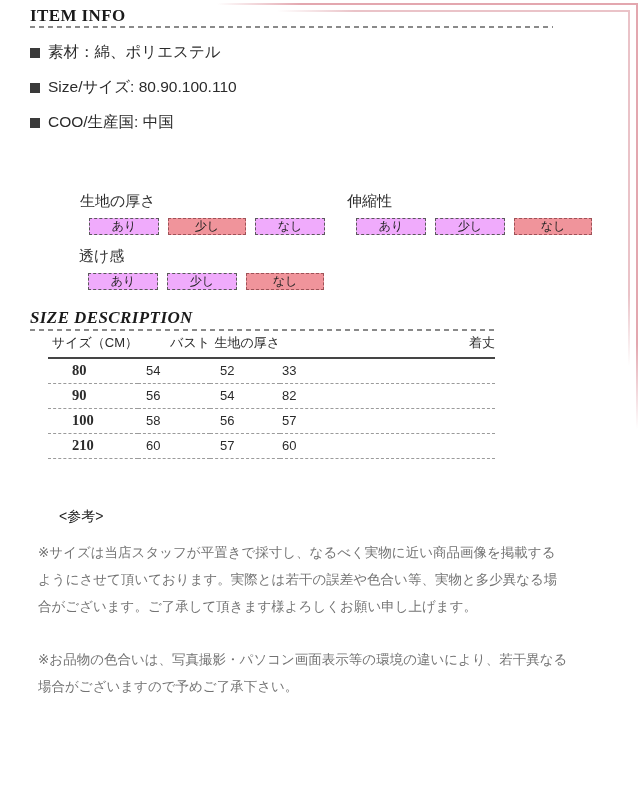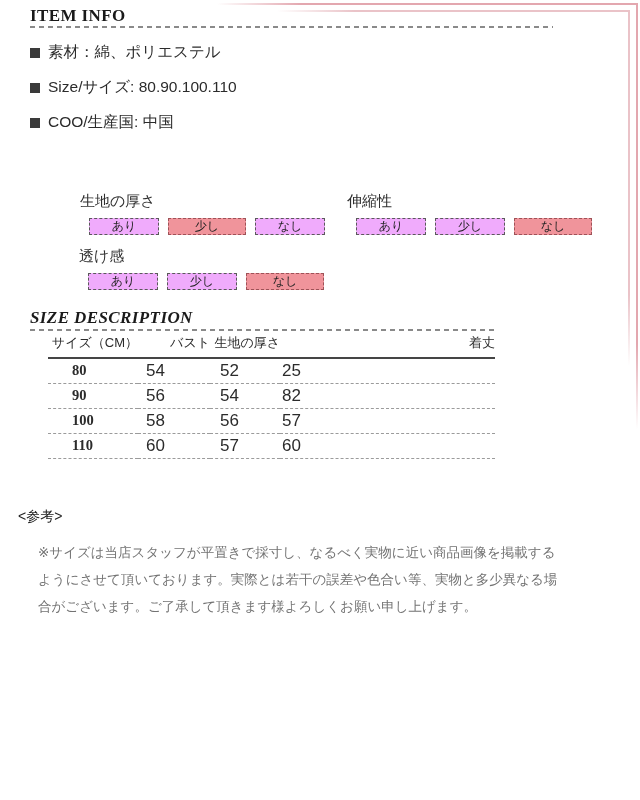--- a/index.html
+++ b/index.html
@@ -43,30 +43,30 @@
   .opt { width:70px; height:17px; line-height:15px; text-align:center; font-size:12px;
     color:#222; border:1px dashed #5a5a5a; background:#f0abfc; }
   .opt.hl { background:#f0949b; border-color:#9e5257; width:78px; }
 
   
   .size-table-wrap { position:absolute; left:48px; top:334px; }
   table { border-collapse:collapse; table-layout:fixed; width:447px; }
   col.c1{width:90px;} col.c2{width:72px;} col.c3{width:70px;} col.c4{width:215px;}
   thead th { border-bottom:2px solid #454545; font-size:13px; font-weight:normal;
     text-align:right; padding:0 0 5px 2px; color:#2b2b2b; white-space:nowrap; }
-  tbody td { border-bottom:1.5px dashed #9b9b9b; height:25px; font-size:17px;
+  tbody td { border-bottom:1.5px dashed #9b9b9b; height:25px; font-size:13px;
     padding-left:8px; color:#2b2b2b; }
   tbody td.size-col { font-family:"Liberation Serif","DejaVu Serif",serif; font-weight:bold;
     font-size:14.5px; padding-left:24px;margin-top:40px; }
   tbody td.c3pad { padding-left:10px; }
   tbody td.c4pad { padding-left:2px; }
 
   
   .notes { position:absolute; left:18px; top:508px; }
-  .notes-title { font-size:14px; color:#222; }
+  .notes-title { font-size:14px; color:#222;margin-left:41px; }
   .notes-body { margin:13px 0 0 20px; width:530px; }
   .notes-body p { font-size:13.5px; line-height:27px; color:#737373; margin-bottom:26px; }
 </style>
 </head>
 <body>
 
 <div class="page">
 
   <div class="frame-line frame-outer-top"></div>
   <div class="frame-line frame-inner-top"></div>
@@ -135,44 +135,45 @@
           <th>バスト</th>
           <th>生地の厚さ</th>
           <th>着丈</th>
         </tr>
       </thead>
       <tbody>
         <tr>
           <td class="size-col">80</td>
           <td>54</td>
           <td class="c3pad">52</td>
-          <td class="c4pad">25</td>
+          <td class="c4pad">33</td>
         </tr>
         <tr>
           <td class="size-col">90</td>
           <td>56</td>
           <td class="c3pad">54</td>
           <td class="c4pad">82</td>
         </tr>
         <tr>
           <td class="size-col">100</td>
           <td>58</td>
           <td class="c3pad">56</td>
           <td class="c4pad">57</td>
         </tr>
         <tr>
-          <td class="size-col">110</td>
+          <td class="size-col">210</td>
           <td>60</td>
           <td class="c3pad">57</td>
           <td class="c4pad">60</td>
         </tr>
       </tbody>
     </table>
   </div>
 
   <div class="notes">
     <div class="notes-title">&lt;参考&gt;</div>
     <div class="notes-body">
       <p>※サイズは当店スタッフが平置きで採寸し、なるべく実物に近い商品画像を掲載するようにさせて頂いております。実際とは若干の誤差や色合い等、実物と多少異なる場合がございます。ご了承して頂きます様よろしくお願い申し上げます。</p>
+      <p>※お品物の色合いは、写真撮影・パソコン画面表示等の環境の違いにより、若干異なる場合がございますので予めご了承下さい。</p>
     </div>
   </div>
 
 </div>
 
 </body></html>

